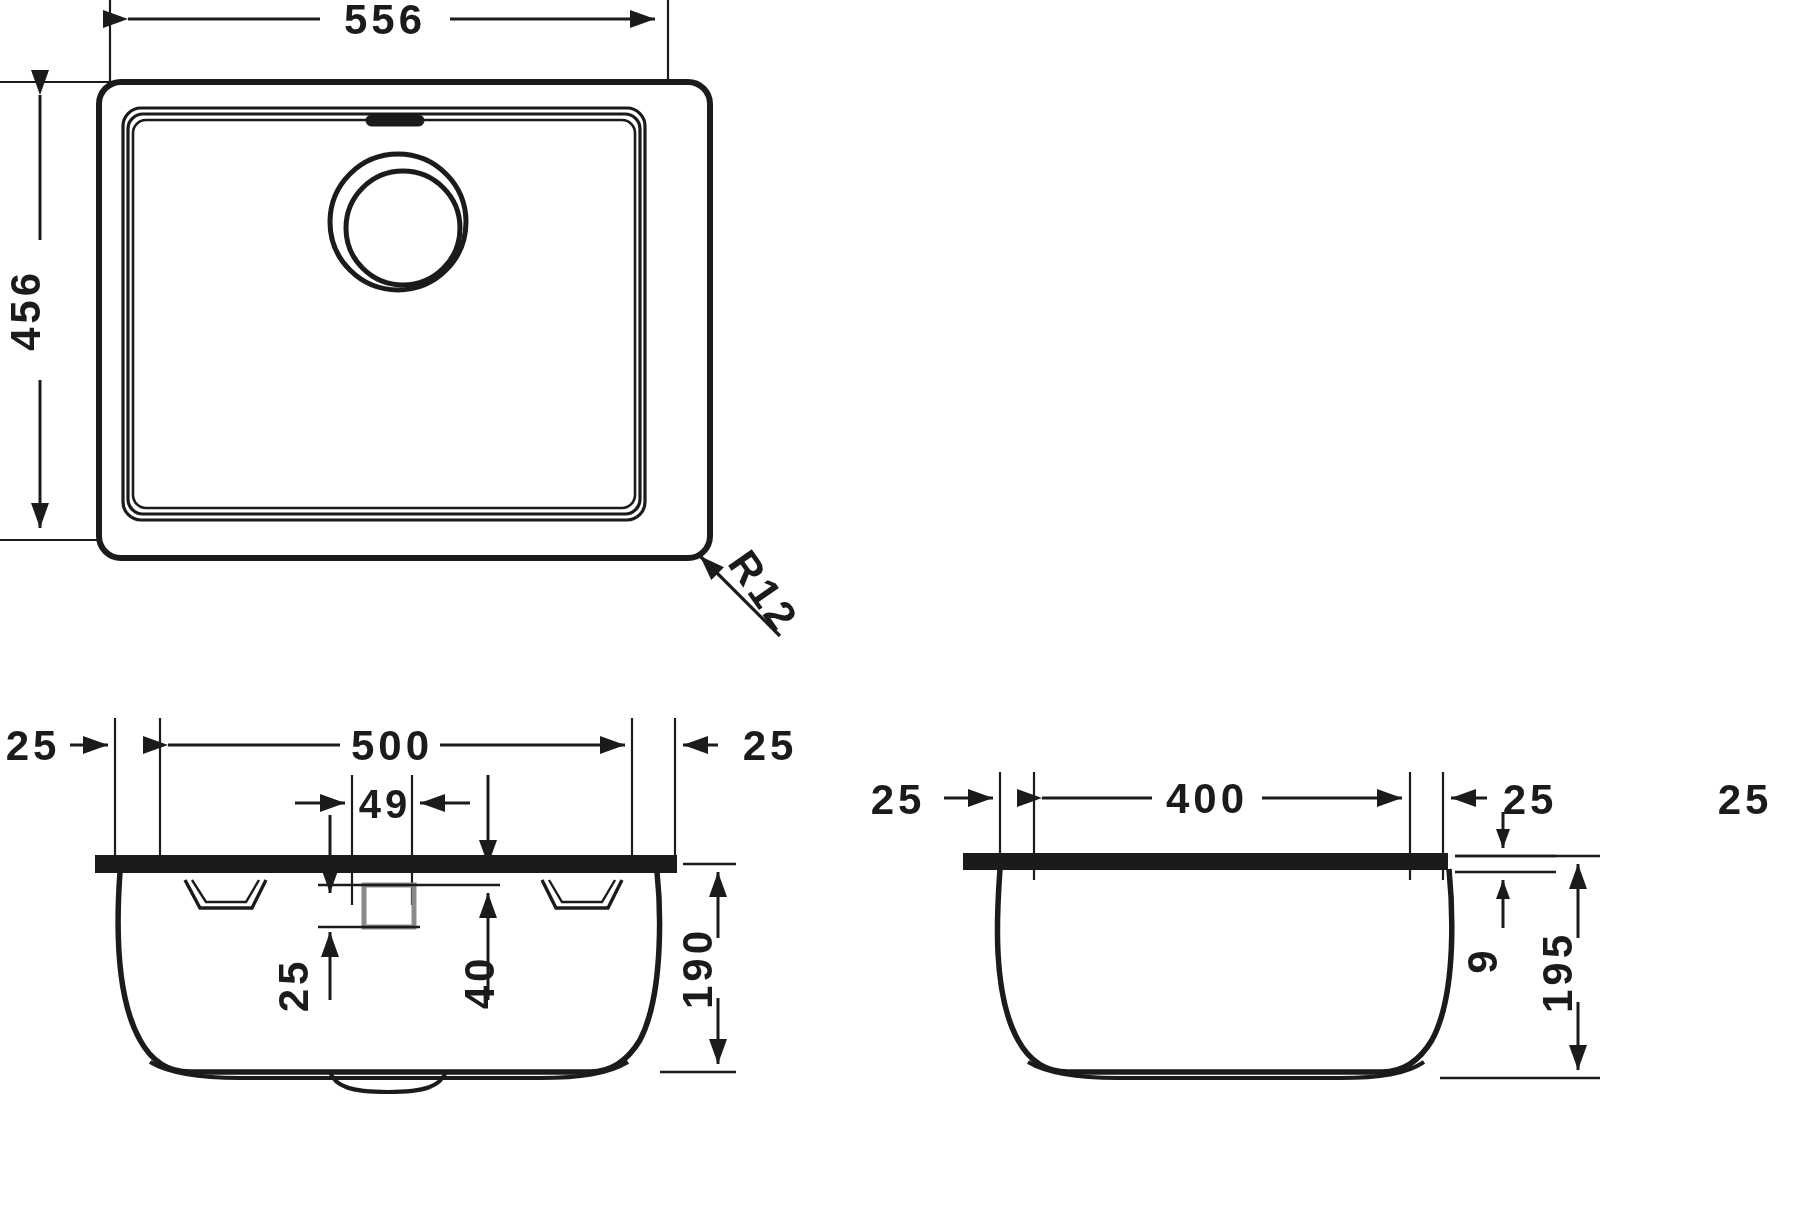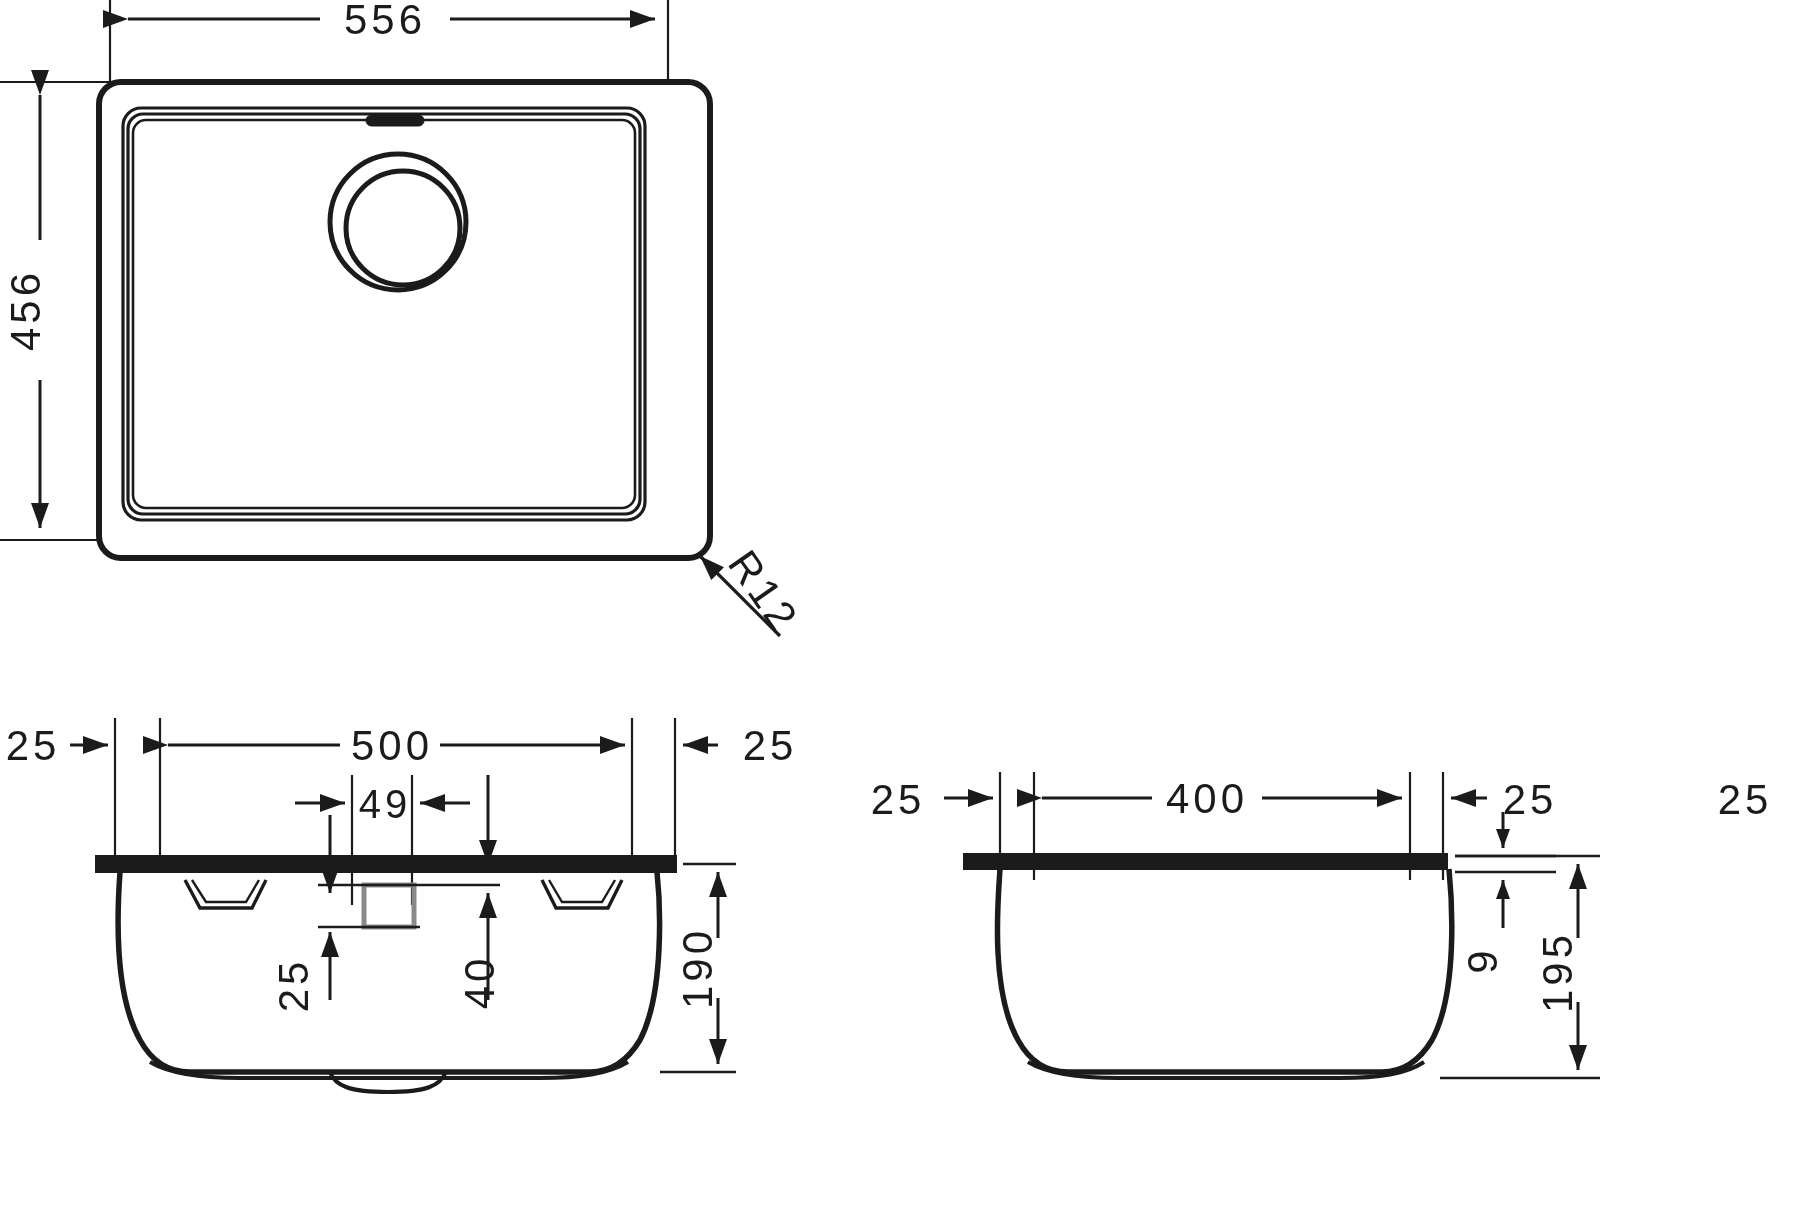--- a/index.html
+++ b/index.html
@@ -1,17 +1,17 @@
 <!DOCTYPE html>
 <html><head>
 <meta charset="utf-8">
 <style>
   html,body{margin:0;padding:0;background:#ffffff;}
   body{width:1819px;height:1218px;overflow:hidden;font-family:"Liberation Sans",sans-serif;}
-  #stage{position:relative;width:1819px;height:1218px;background:#fff;}
+  #stage{position:relative;width:1819px;height:1218px;background:#fff;font-weight:bold;}
   svg{display:block;}
   .dimtext{font-family:"Liberation Sans",sans-serif;font-size:42px;fill:#1b1b1b;letter-spacing:4px;}
   .dimtext.small{font-size:40px;}
 </style>
 </head>
 <body>
 
 <div id="stage">
   <svg width="1819" height="1218" viewBox="0 0 1819 1218" xmlns="http://www.w3.org/2000/svg">
     <defs>

